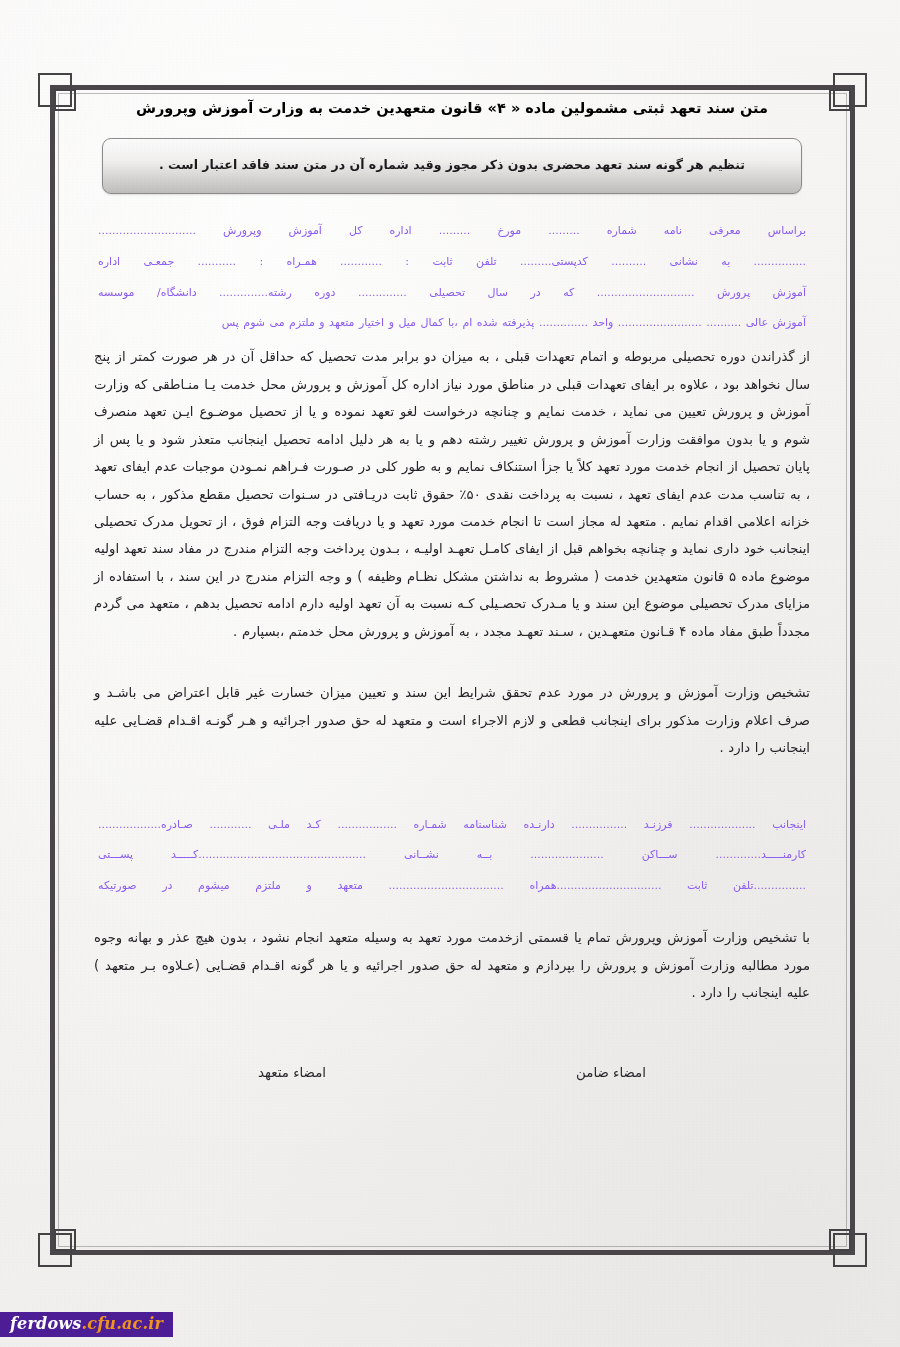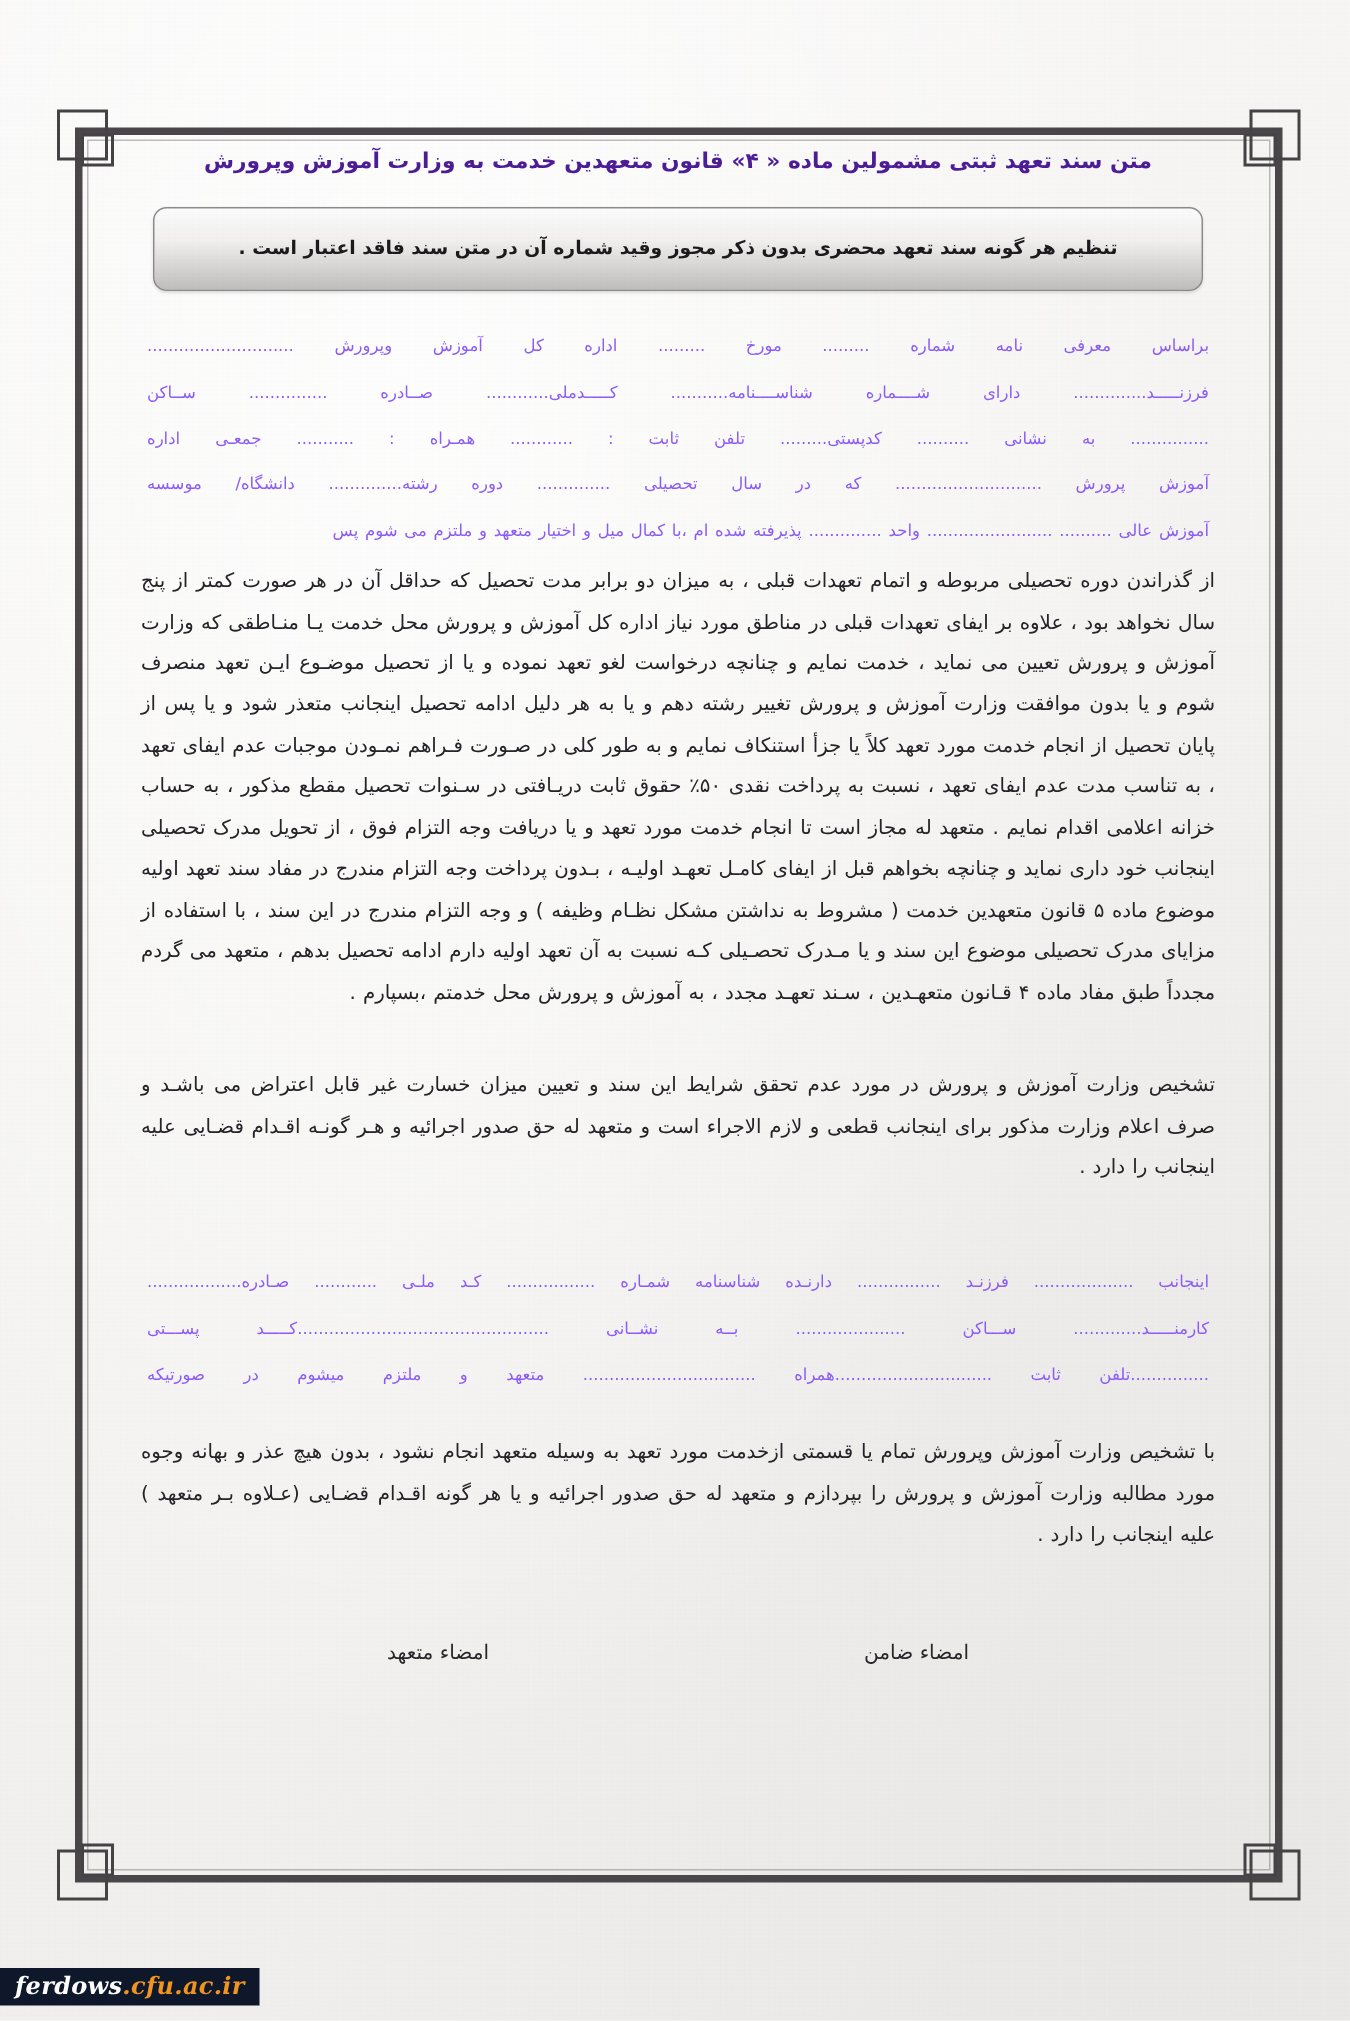--- a/index.html
+++ b/index.html
@@ -82,21 +82,21 @@
     top: 90px;
     width: 760px;
     box-sizing: border-box;
     padding: 0 18px;
   }
 
   .doc-title {
     text-align: center;
     font-size: 14.5px;
     font-weight: bold;
-    color: #4c1d95;
+    color: #000000;
     letter-spacing: -0.1px;
     margin: 8px 0 18px 0;
     line-height: 1.5;
   }
 
   .notice-box {
     margin: 0 auto 26px auto;
     width: 700px;
     height: 56px;
     border: 1px solid #8d8a8c;
@@ -153,21 +153,21 @@
     font-size: 13.4px;
     color: #2a272c;
     white-space: nowrap;
   }
 
   
   .watermark {
     position: absolute;
     left: 0;
     bottom: 10px;
-    background: #0f172a;
+    background: #4c1d95;
     padding: 4px 10px 5px 10px;
     font-family: "DejaVu Serif", "Liberation Serif", serif;
     font-style: italic;
     font-weight: bold;
     font-size: 16px;
     letter-spacing: .2px;
     line-height: 1;
     direction: ltr;
   }
   .wm-a { color: #ffffff; }
@@ -188,21 +188,20 @@
 <div class="content">
 
   <div class="doc-title">متن سند تعهد ثبتی مشمولین ماده « ۴» قانون متعهدین خدمت به وزارت آموزش وپرورش</div>
 
   <div class="notice-box">
     <div class="notice-text">تنظیم هر گونه سند تعهد محضری بدون ذکر مجوز وقید شماره  آن در متن سند فاقد اعتبار است .</div>
   </div>
 
   <div class="body-block">
     <p class="line">براساس معرفی نامه شماره ......... مورخ ......... اداره کل آموزش وپرورش ............................</p>
-    <p class="line">فرزنـــــد.............. دارای شــــماره شناســــنامه........... کـــــدملی............ صــادره ............... ســاکن</p>
     <p class="line">............... به نشانی .......... کدپستی......... تلفن ثابت : ............ همـراه : ........... جمعـی اداره</p>
     <p class="line">آموزش پرورش ............................ که در سال  تحصیلی .............. دوره        رشته.............. دانشگاه/ موسسه</p>
     <p class="line plain">آموزش عالی   ..........  ........................   واحد       ..............  پذیرفته شده ام ،با کمال میل و اختیار متعهد و ملتزم می شوم پس</p>
   </div>
 
   <p class="para">از گذراندن دوره تحصیلی مربوطه و اتمام تعهدات قبلی ، به میزان دو برابر مدت تحصیل که حداقل آن در هر صورت کمتر از پنج سال نخواهد بود ، علاوه بر ایفای تعهدات قبلی در مناطق مورد نیاز اداره کل آموزش و پرورش محل خدمت یـا منـاطقی که وزارت آموزش و پرورش تعیین می نماید ، خدمت نمایم و چنانچه درخواست لغو تعهد نموده و یا از تحصیل موضـوع ایـن تعهد منصرف شوم و یا بدون موافقت وزارت آموزش و پرورش تغییر رشته دهم و یا به هر دلیل ادامه تحصیل اینجانب متعذر شود و یا پس از پایان تحصیل از انجام خدمت مورد تعهد کلاً یا جزأ استنکاف نمایم و به طور کلی در صـورت فـراهم نمـودن موجبات عدم ایفای تعهد ، به تناسب مدت عدم ایفای تعهد ، نسبت به پرداخت نقدی ۵۰٪ حقوق ثابت دریـافتی در سـنوات تحصیل مقطع مذکور ، به حساب خزانه اعلامی اقدام نمایم . متعهد له مجاز است تا انجام خدمت مورد تعهد و یا دریافت وجه التزام فوق ، از تحویل مدرک تحصیلی اینجانب خود داری نماید و چنانچه بخواهم قبل از ایفای کامـل تعهـد اولیـه ، بـدون پرداخت وجه التزام مندرج در مفاد سند تعهد اولیه موضوع ماده ۵ قانون متعهدین خدمت ( مشروط به نداشتن مشکل نظـام وظیفه ) و وجه التزام مندرج در این سند ، با استفاده از مزایای مدرک تحصیلی موضوع این سند و یا مـدرک تحصـیلی کـه نسبت به آن تعهد اولیه دارم ادامه تحصیل بدهم ، متعهد می گردم مجدداً طبق مفاد ماده ۴ قـانون متعهـدین ، سـند تعهـد مجدد ، به آموزش و پرورش محل خدمتم ،بسپارم .</p>
 
   <div class="gap-md"></div>
 
   <p class="para">تشخیص وزارت آموزش و پرورش در مورد عدم تحقق شرایط این سند و تعیین میزان خسارت غیر قابل اعتراض می باشـد و صرف اعلام وزارت مذکور برای اینجانب قطعی و لازم الاجراء است و متعهد له حق صدور اجرائیه و هـر گونـه اقـدام قضـایی علیه اینجانب را دارد .</p>

